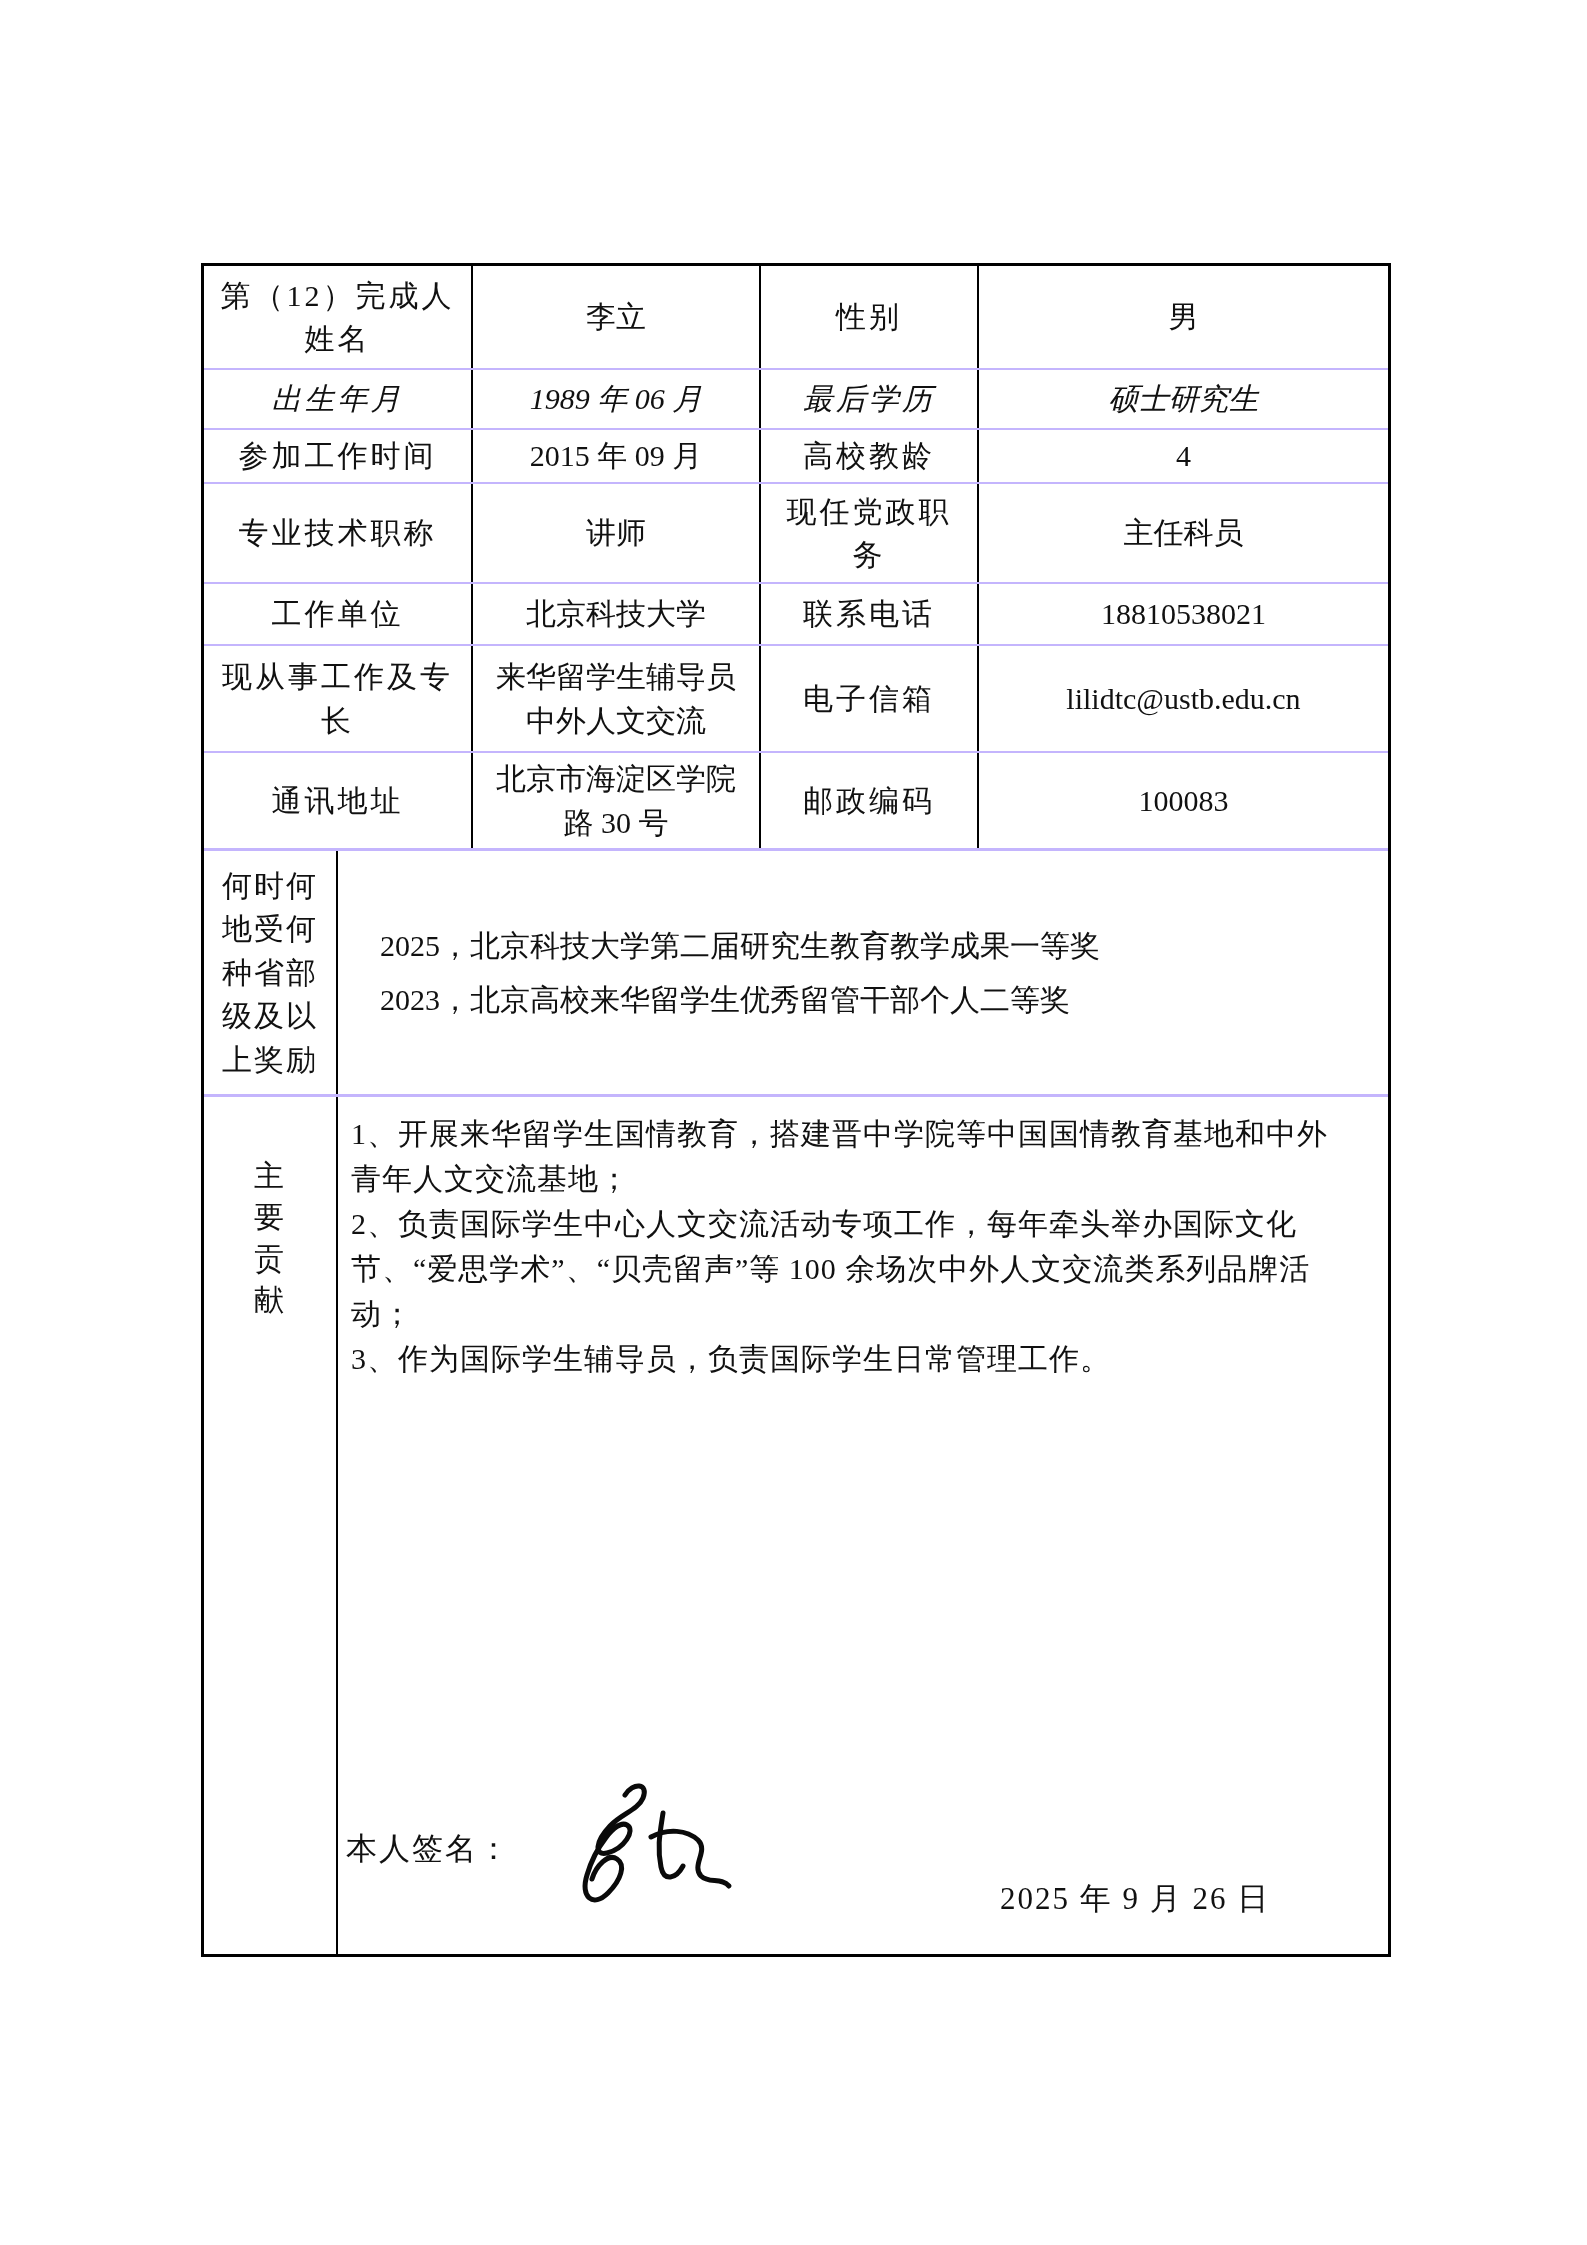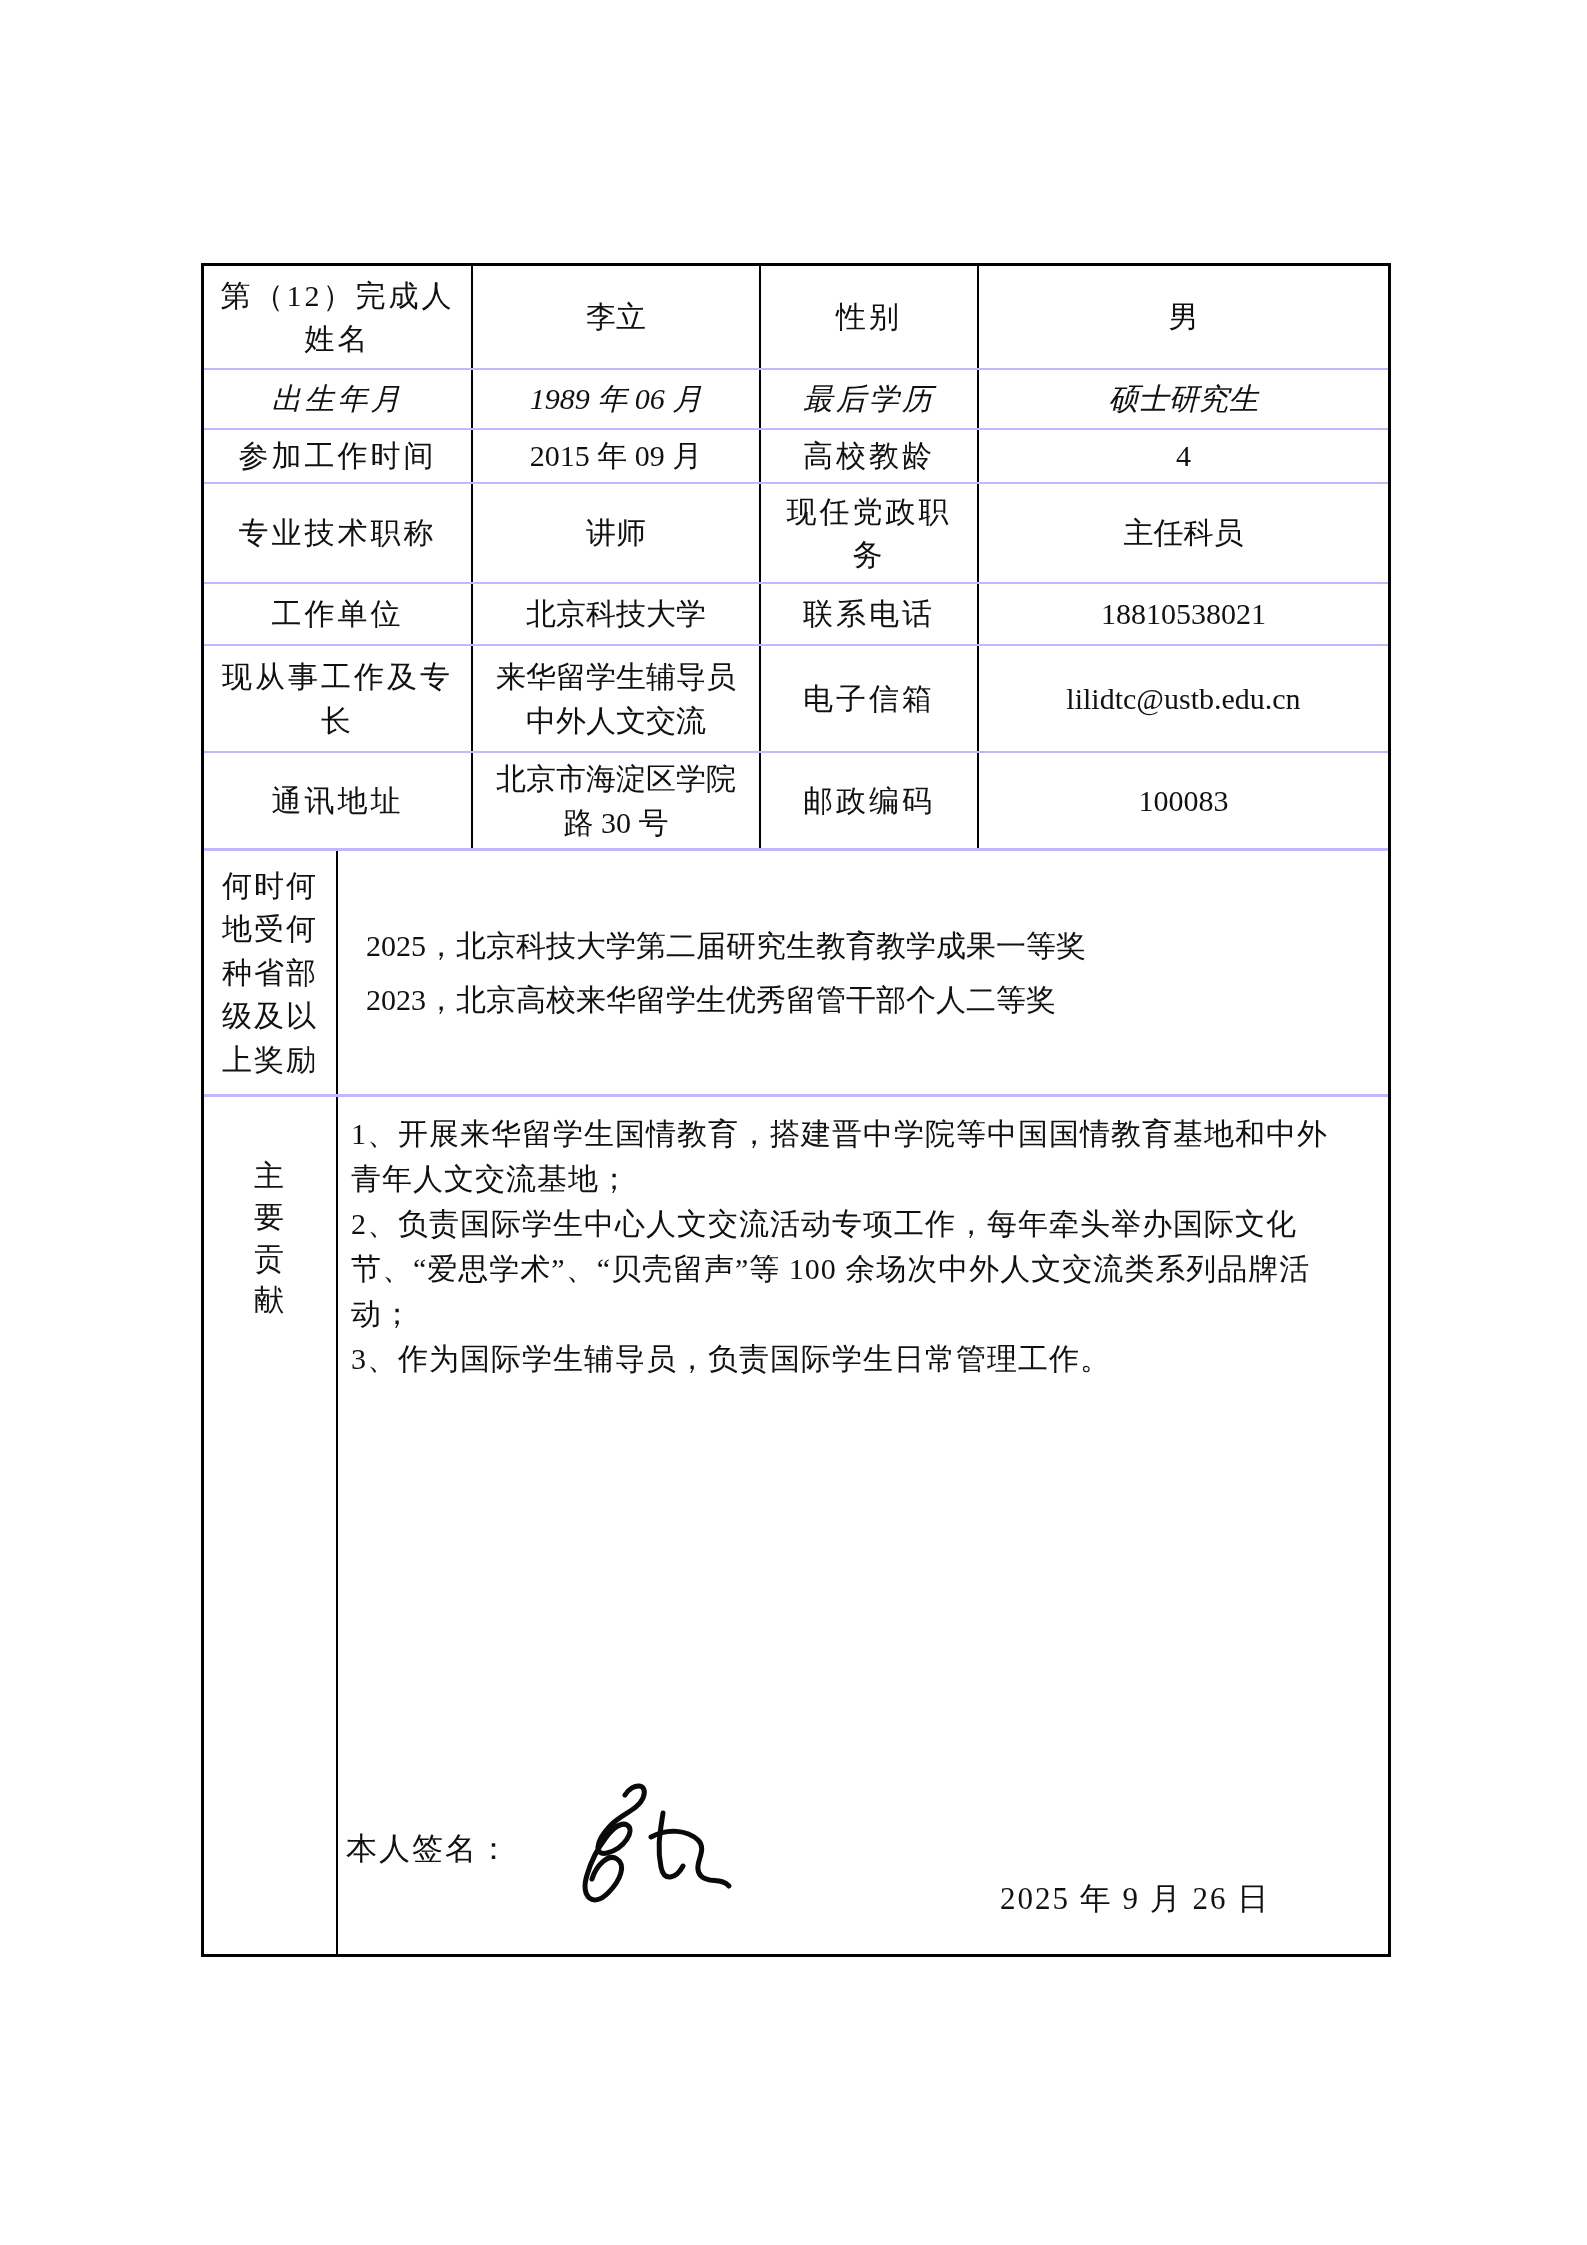--- a/index.html
+++ b/index.html
@@ -52,21 +52,21 @@
   .r6 { height: 107px; }
   .r7 { height: 98px; }
   .r8 { height: 246px; }
   .side-label { width: 134px; letter-spacing: 2px; }
   .awards-content {
     flex: 1;
     display: flex;
     align-items: center;
     justify-content: flex-start;
     text-align: left;
-    padding-left: 28px;
+    padding-left: 42px;
     padding-right: 30px;
     font-size: 30px;
     line-height: 1.8;
     white-space: pre-line;
   }
   .contrib-label {
     width: 134px;
     border-right: 2px solid #000;
     display: flex;
     justify-content: center;

